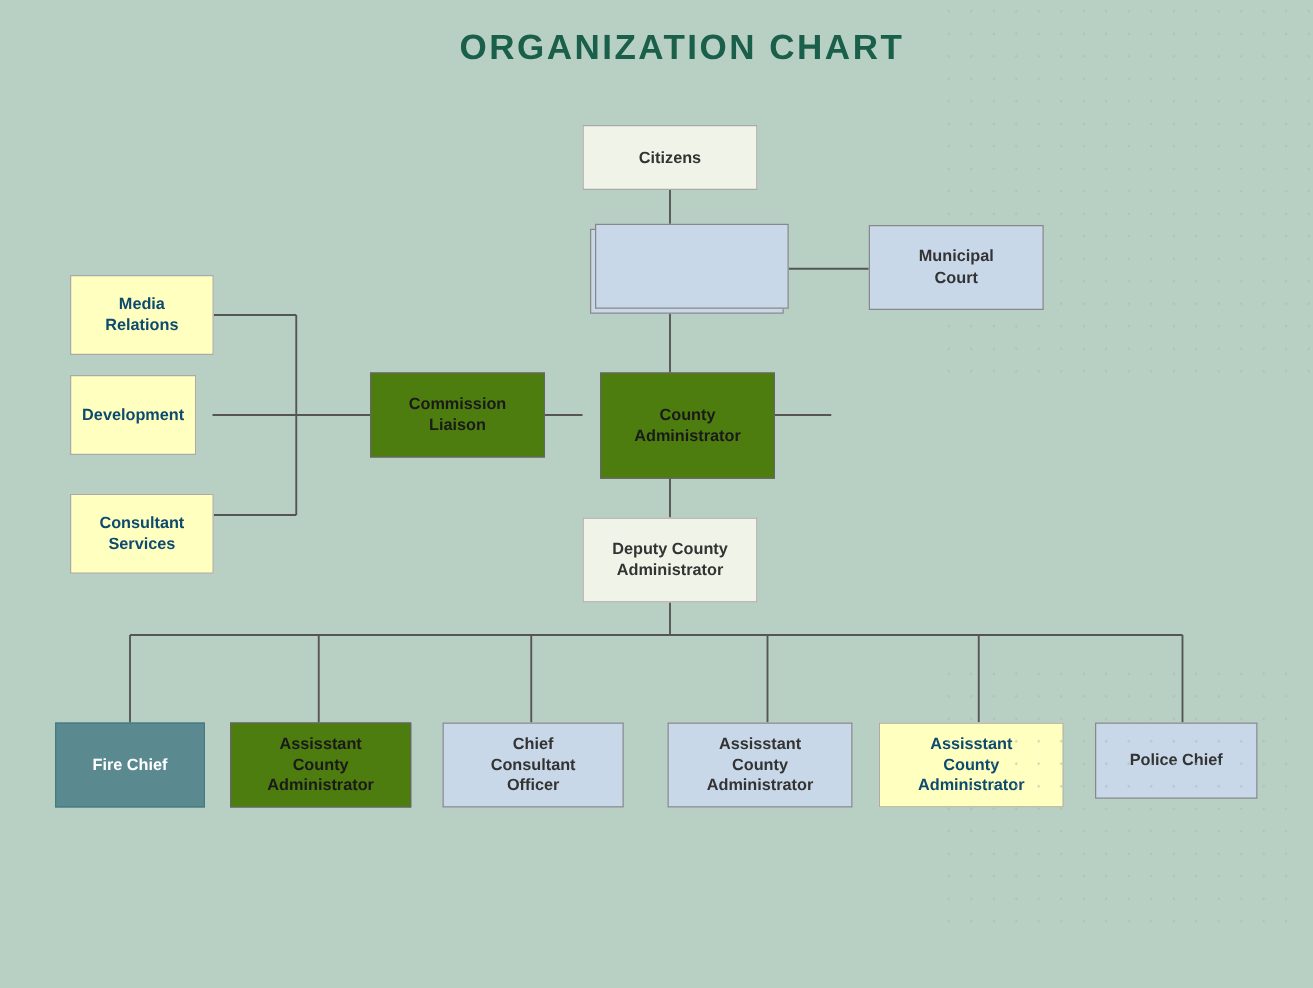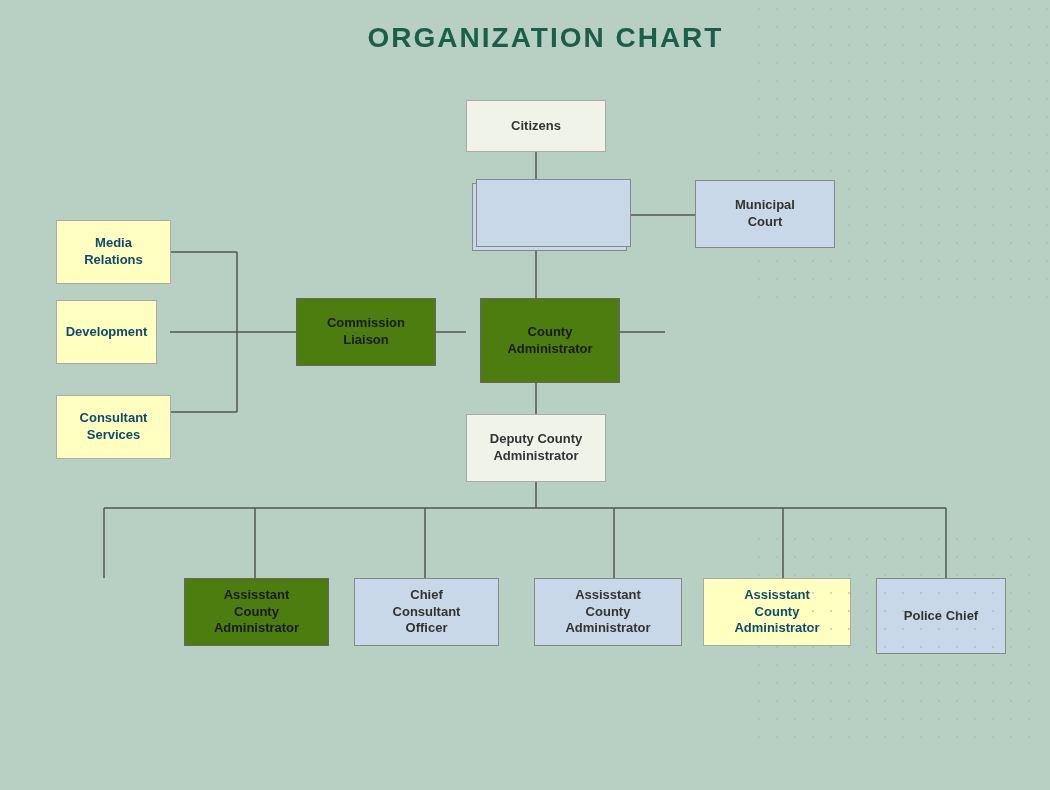--- a/index.html
+++ b/index.html
@@ -174,28 +174,29 @@
   <div class="box box-yellow" style="left:56px;top:150px;width:115px;height:64px;">Media Relations</div>
 
   <div class="box box-yellow" style="left:56px;top:230px;width:101px;height:64px;">Development</div>
 
   <div class="box box-yellow" style="left:56px;top:310px;width:115px;height:64px;margin-top:15px;">Consultant
 Services</div>
 
   <div class="box box-white" style="left:466px;top:344px;width:140px;height:68px;">Deputy County
 Administrator</div>
 
+  <div class="box box-teal" style="left:44px;top:508px;width:120px;height:68px;color:#fff;">Fire Chief</div>
 
   <div class="box box-steel" style="left:184px;top:508px;width:145px;height:68px;">Assisstant County
 Administrator</div>
 
   <div class="box box-blue" style="left:354px;top:508px;width:145px;height:68px;">Chief Consultant
 Officer</div>
 
   <div class="box box-blue" style="left:534px;top:508px;width:148px;height:68px;">Assisstant County
 Administrator</div>
 
   <div class="box box-yellow" style="left:703px;top:508px;width:148px;height:68px;">Assisstant County
 Administrator</div>
 
-  <div class="box box-blue" style="left:876px;top:508px;width:130px;height:76px;">Police Chief</div>
+  <div class="box box-blue" style="left:876px;top:508px;width:130px;height:61px;">Police Chief</div>
 
 </div>
 
 </body></html>

